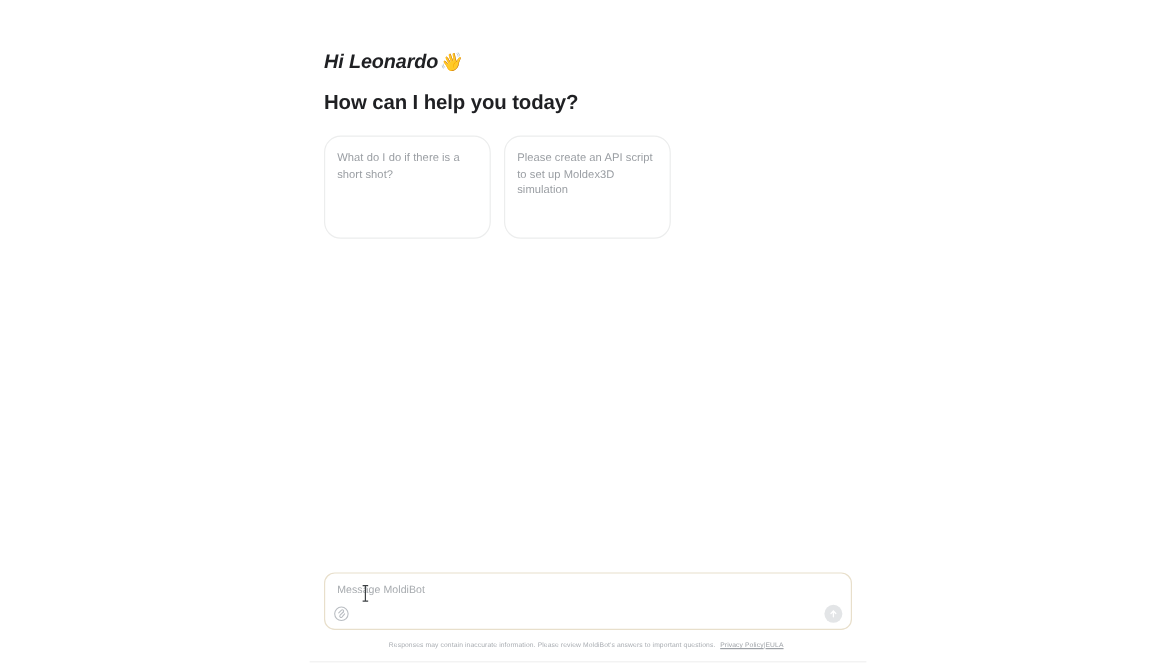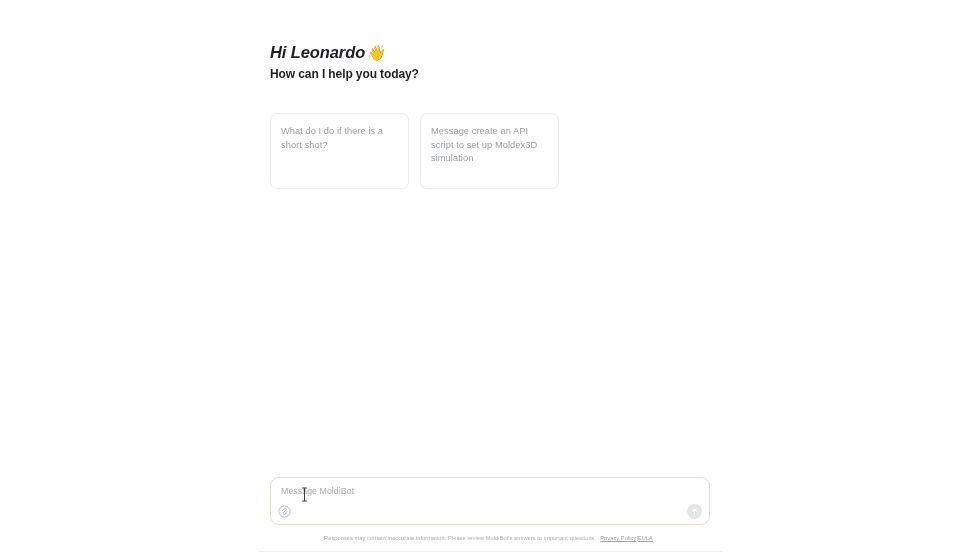--- a/index.html
+++ b/index.html
@@ -45,43 +45,43 @@
     white-space: nowrap;
     font-style: italic;
   }
   .wave-emoji {
     font-size: 15px;
     line-height: 1;
     position: relative;
     top: 0px;
   }
   .greeting-line-2 {
-    font-size: 12px;
+    font-size: 17px;
     font-weight: 700;
     letter-spacing: -0.1px;
     color: #1f2023;
     line-height: 22px;
-    margin-top: 0px;
+    margin-top: 12px;
     white-space: nowrap;
   }
 
   
   .suggestion-row {
     position: absolute;
     left: 270px;
     top: 113px;
     display: flex;
     gap: 11px;
   }
   .suggestion-card {
     width: 139px;
-    height: 76px;
+    height: 86px;
     box-sizing: border-box;
     border: 1px solid #eceded;
-    border-radius: 7px;
+    border-radius: 14px;
     background: #ffffff;
     padding: 11px 10px 10px 10px;
     cursor: pointer;
   }
   .suggestion-text {
     font-size: 9.3px;
     line-height: 13.6px;
     color: #9a9ea3;
     letter-spacing: 0.05px;
   }
@@ -200,21 +200,21 @@
         <span class="wave-emoji">👋</span>
     </div>
     <div class="greeting-line-2">How can I help you today?</div>
   </div>
 
   <div class="suggestion-row">
     <div class="suggestion-card">
       <div class="suggestion-text">What do I do if there is a short shot?</div>
     </div>
     <div class="suggestion-card">
-      <div class="suggestion-text">Message create an API script to set up Moldex3D simulation</div>
+      <div class="suggestion-text">Please create an API script to set up Moldex3D simulation</div>
     </div>
   </div>
 
   <div class="composer">
     <input class="composer-input" type="text" placeholder="Message MoldiBot" style="">
 
     <div class="attach-button">
       <svg width="13" height="13" viewBox="0 0 13 13" aria-hidden="true">
         <circle cx="6.5" cy="6.5" r="5.6" fill="none" stroke="#b9bdc2" stroke-width="0.9"></circle>
         <path d="M8.1 5.0 L5.4 7.7 a1.1 1.1 0 0 0 1.55 1.55 L9.2 6.55" fill="none" stroke="#b9bdc2" stroke-width="0.9" stroke-linecap="round"></path>

